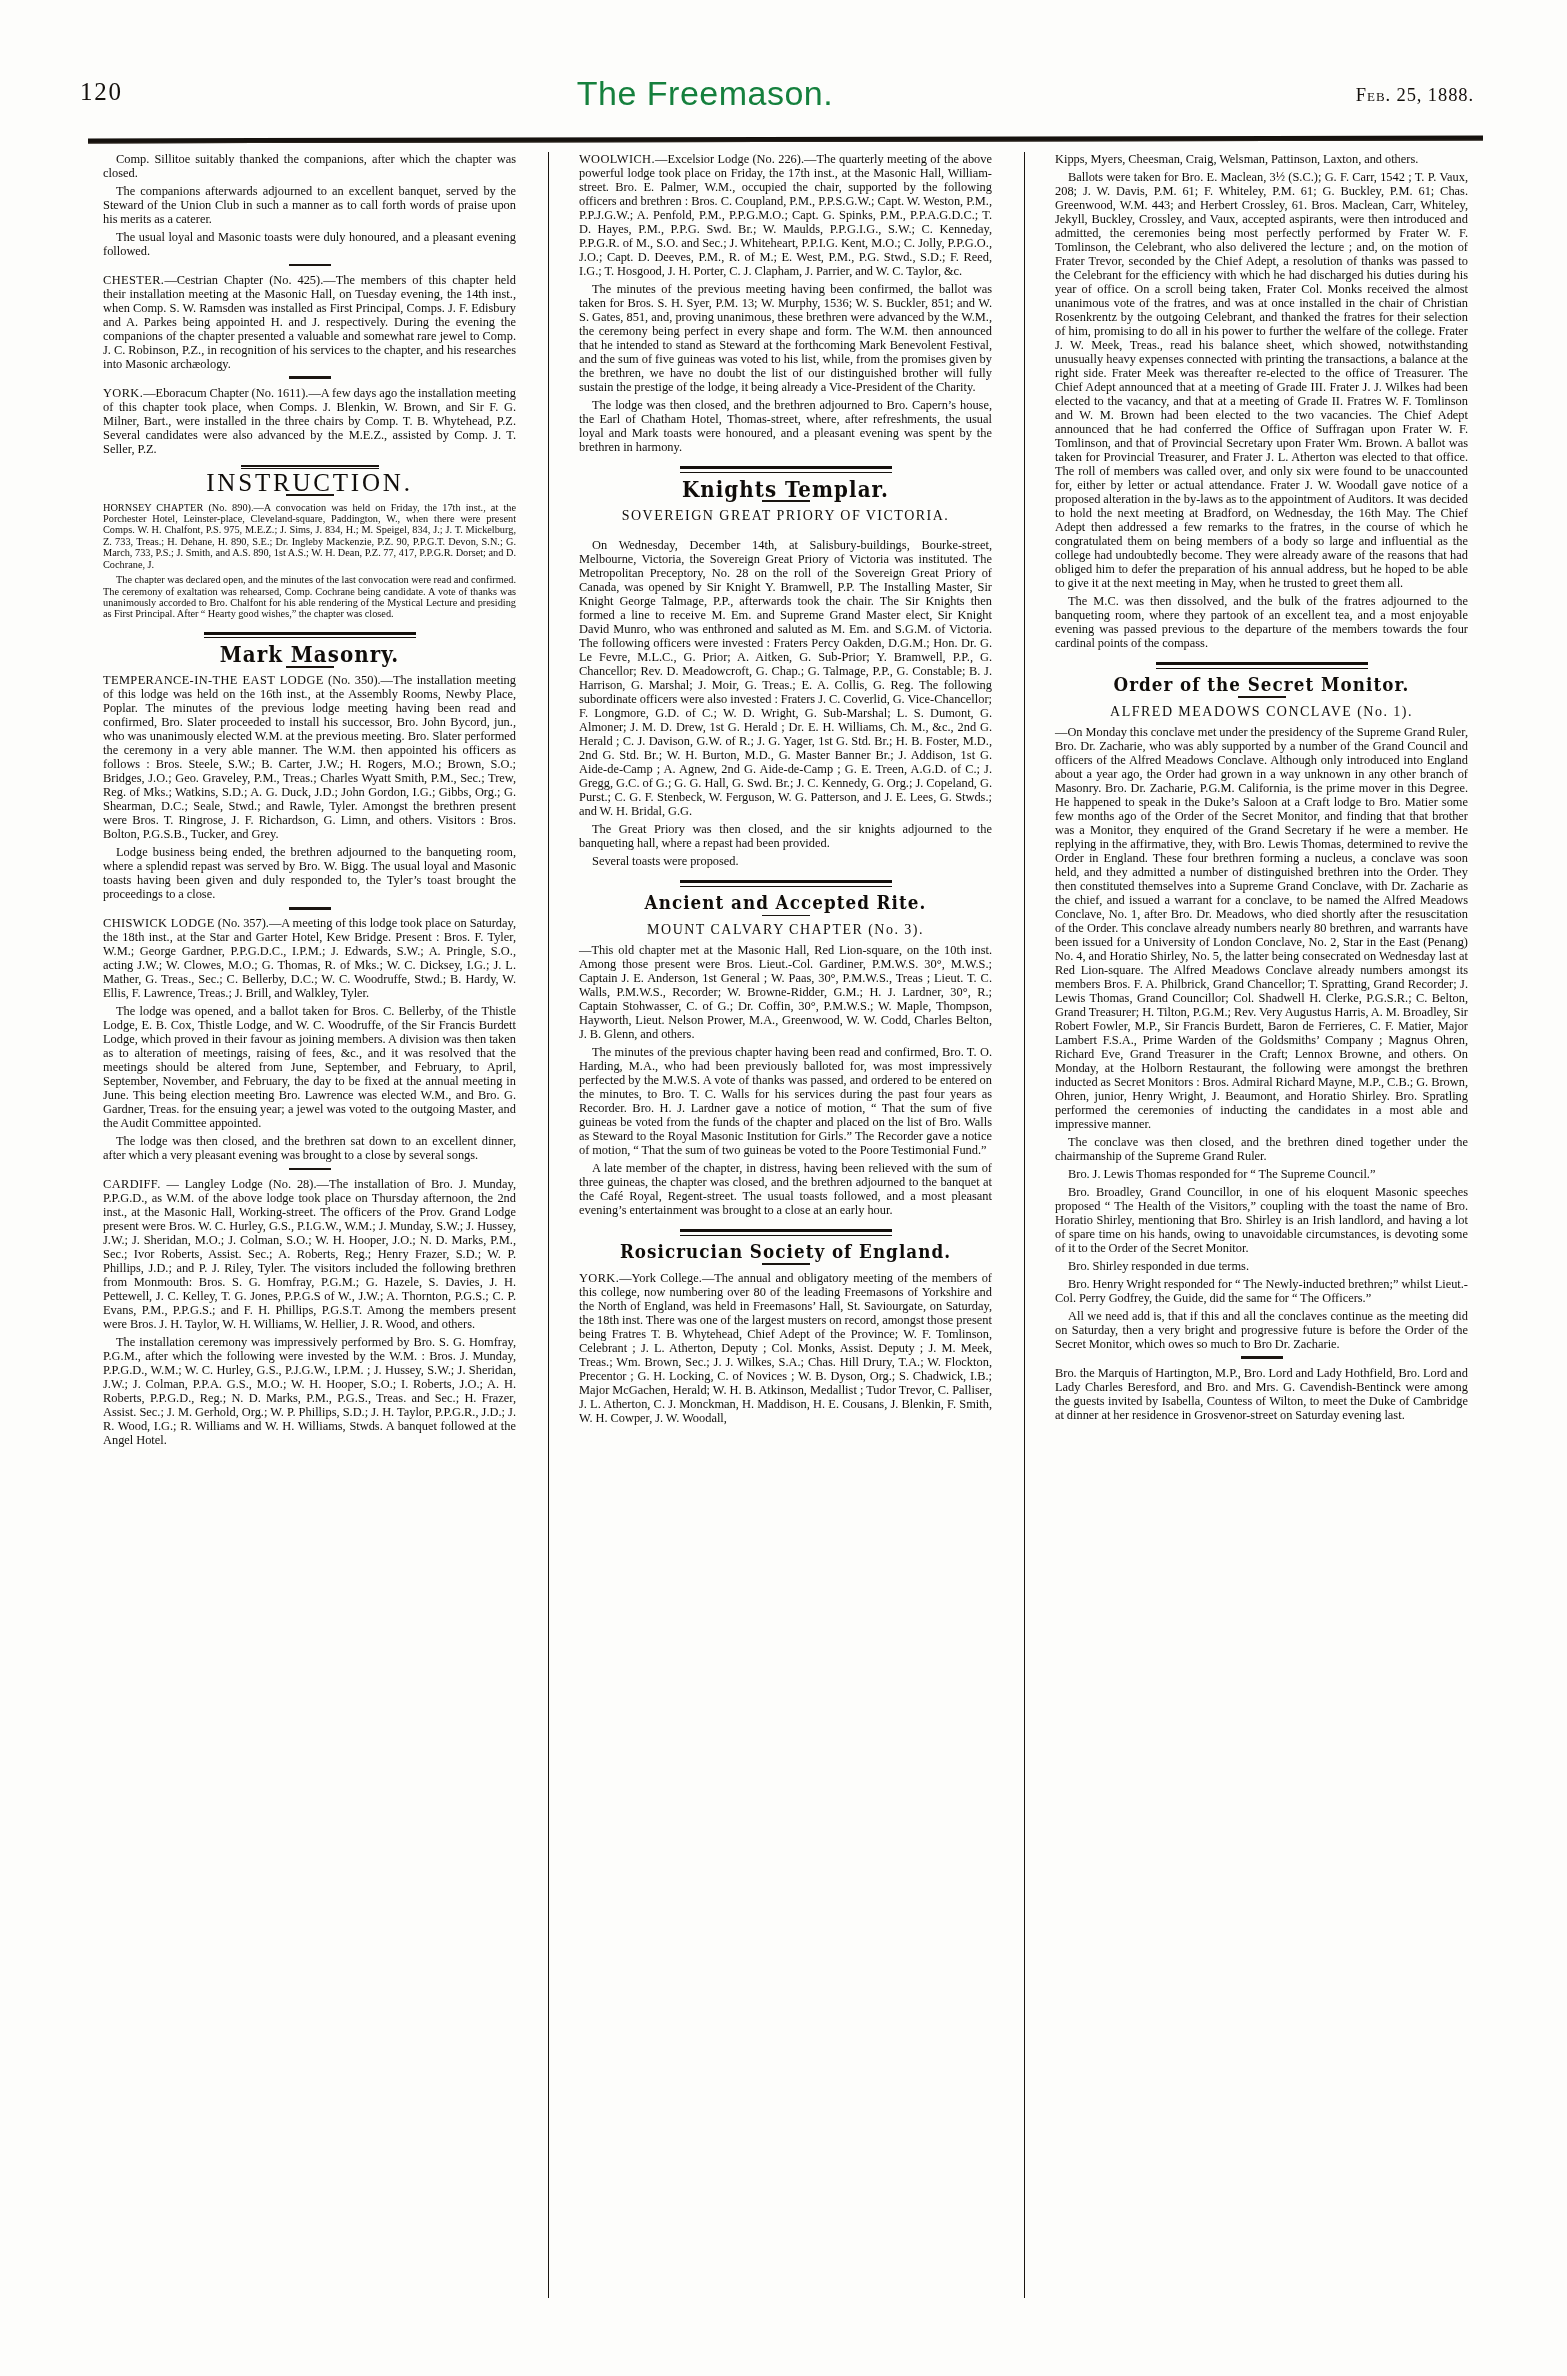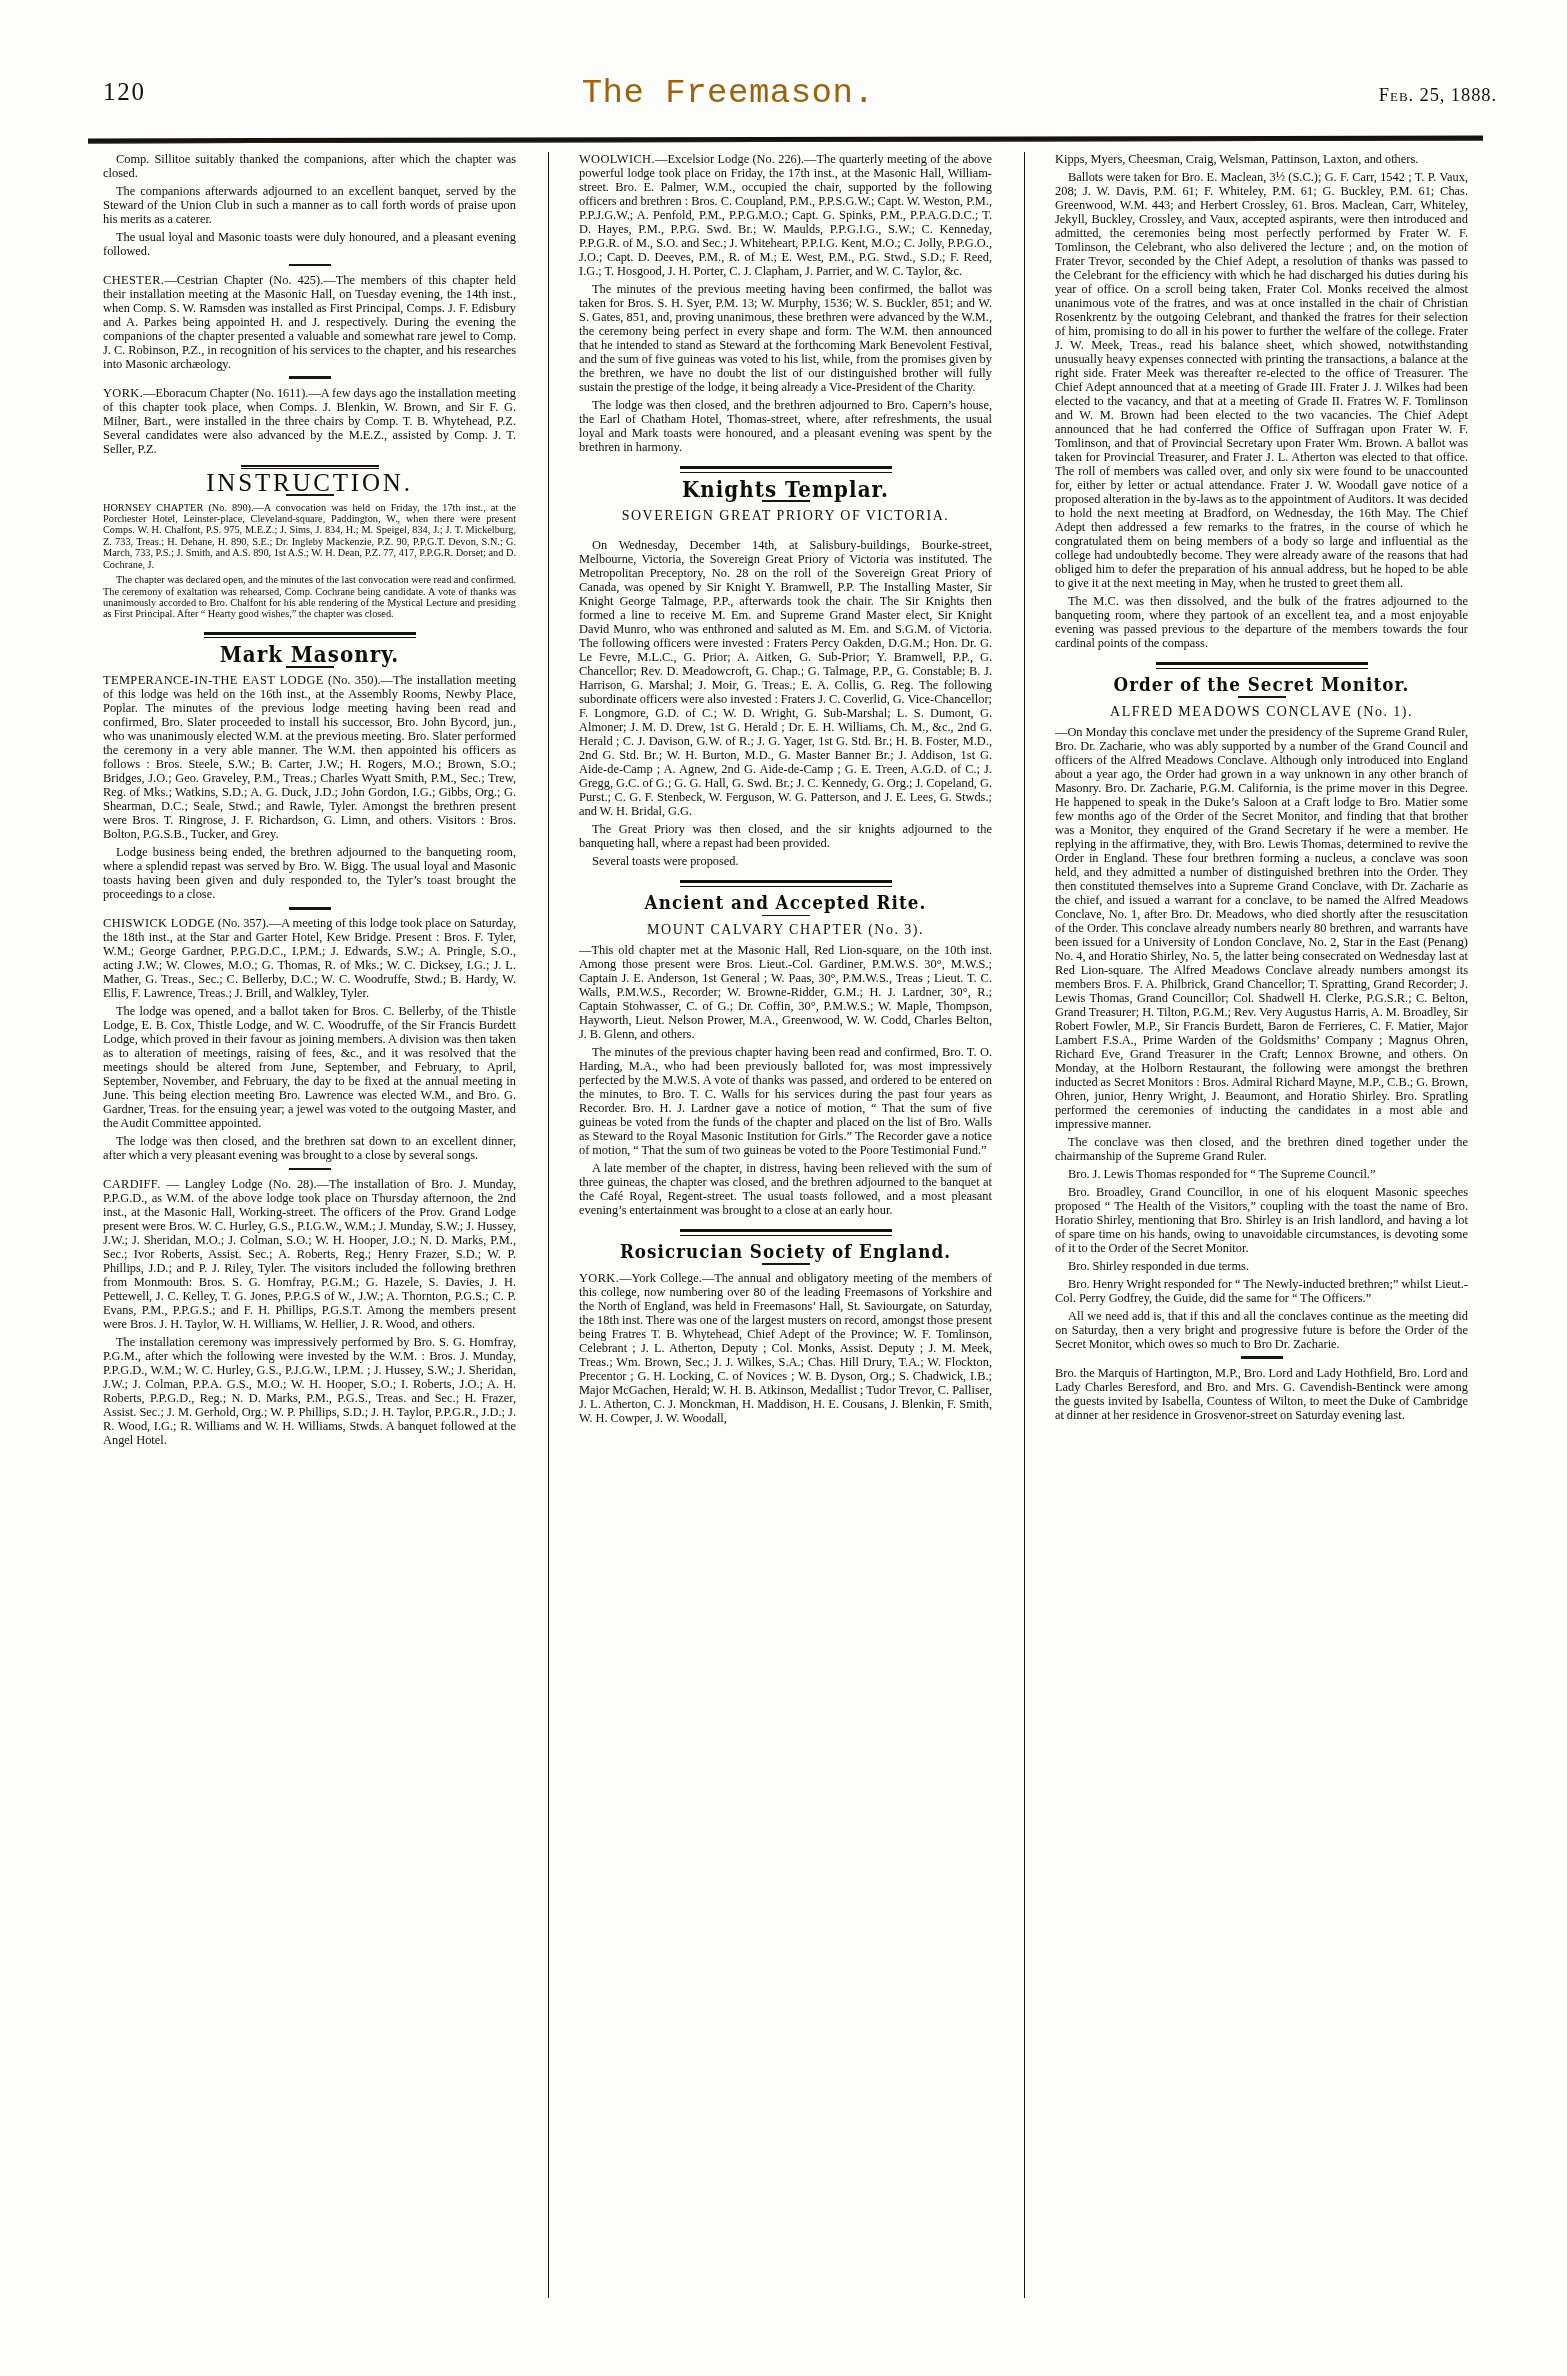--- a/index.html
+++ b/index.html
@@ -19,43 +19,43 @@
   .page {
     position: absolute;
     left: 0; top: 0;
     width: 1567px;
     height: 2377px;
     background: #fdfdfb;
   }
   
   .masthead {
     position: absolute;
-    left: 103px;
+    left: 80px;
     top: 74px;
     width: 1394px;
     height: 55px;
   }
   .folio {
     position: absolute;
     left: 0;
     top: 3.7px;
     font-size: 25px;
     letter-spacing: 1.8px;
     font-family: "Liberation Serif", serif;
     color: #15110d;
   }
   .paper-title {
     position: absolute;
     left: 0; right: 0;
     top: 0;
     text-align: center;
     font-size: 34px;
-    font-family: Liberation Mono, monospace;
+    font-family: Liberation Sans, sans-serif;
     letter-spacing: 0.5px;
-    color: #a16207;
+    color: #15803d;
     transform: translateX(-72px);
   }
   .issue-date {
     position: absolute;
     right: 0;
     top: 11px;
     font-size: 18.5px;
     font-variant: small-caps;
     letter-spacing: 0.9px;
     font-weight: normal;

